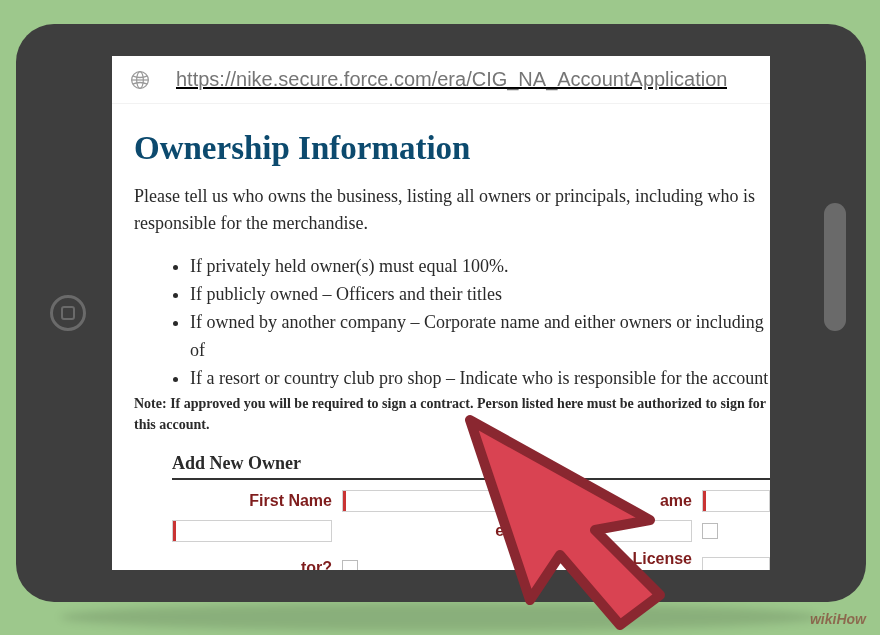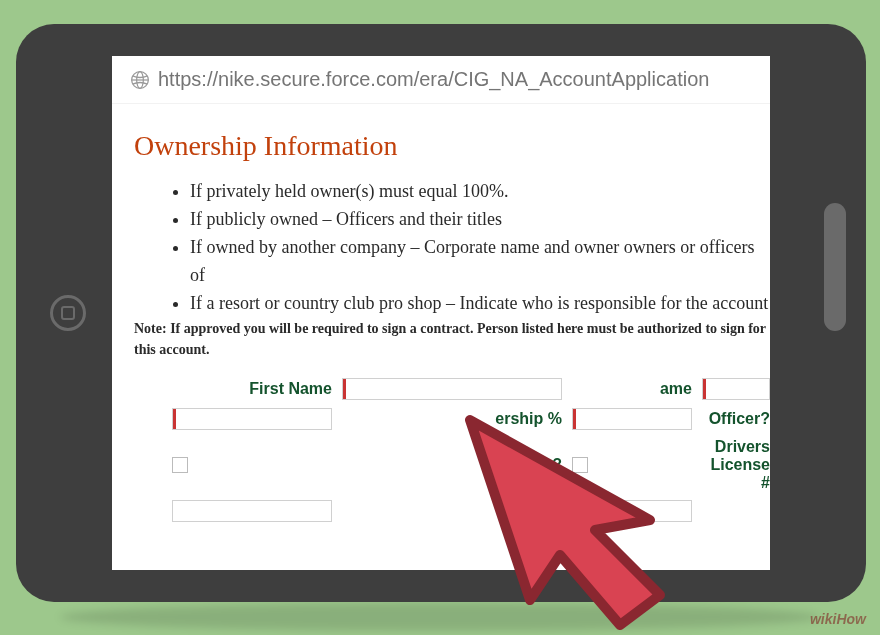--- a/index.html
+++ b/index.html
@@ -54,44 +54,45 @@
       width: 100%;
       height: 100%;
       background: #fff;
       overflow: hidden;
       position: relative;
     }
     .url-bar {
       display: flex;
       align-items: center;
       padding: 12px 18px;
-      gap: 8px;
+      gap: 26px;
       border-bottom: 1px solid rgba(0,0,0,0.05);
+      text-decoration: underline;
     }
     .globe-icon {
       width: 20px;
       height: 20px;
       flex-shrink: 0;
     }
     .url-text {
       font-family: Arial, sans-serif;
       font-size: 20px;
       color: #757575;
       white-space: nowrap;
       overflow: hidden;
     }
     .content {
       padding: 26px 0 0 22px;
       color: #2a2a2a;
     }
     .heading {
-      font-size: 28px;
-      font-weight: normal;
+      font-size: 33px;
+      font-weight: bold;
       margin-bottom: 16px;
-      color: #c2410c;
+      color: #0c4a6e;
     }
     .intro {
       font-size: 18px;
       line-height: 1.5;
       margin-bottom: 16px;
     }
     .owner-list {
       list-style: disc;
       padding-left: 56px;
       margin-bottom: 2px;
@@ -121,21 +122,21 @@
       grid-template-columns: 160px 220px 120px 1fr;
       row-gap: 8px;
       column-gap: 10px;
       align-items: center;
     }
     .label-cell {
       font-family: Arial, sans-serif;
       font-size: 16px;
       font-weight: bold;
       text-align: right;
-      color: #14532d;
+      color: #7f1d1d;
     }
     .input-cell {
       background: #fff;
       border: 1px solid #d0d0d0;
       height: 22px;
       position: relative;
     }
     .input-cell.required::before {
       content: "";
       position: absolute;
@@ -206,41 +207,42 @@
         <ellipse cx="12" cy="12" rx="4" ry="10"></ellipse>
         <line x1="2" y1="12" x2="22" y2="12"></line>
         <path d="M3 7 Q12 11 21 7"></path>
         <path d="M3 17 Q12 13 21 17"></path>
       </svg>
       <span class="url-text">https://nike.secure.force.com/era/CIG_NA_AccountApplication</span>
     </div>
 
     <div class="content">
       <h2 class="heading">Ownership Information</h2>
+      <p class="intro">Please tell us who owns the business, listing all owners or principals, including who is responsible for the merchandise.</p>
       <ul class="owner-list">
         <li>If privately held owner(s) must equal 100%.</li>
         <li>If publicly owned – Officers and their titles</li>
-        <li>If owned by another company – Corporate name and owner owners or officers of</li>
+        <li>If owned by another company – Corporate name and either owners or including of</li>
         <li>If a resort or country club pro shop – Indicate who is responsible for the account</li>
       </ul>
       <p class="note">Note: If approved you will be required to sign a contract. Person listed here must be authorized to sign for this account.</p>
 
       <div class="form-section">
+        <div class="form-heading">Add New Owner</div>
         <div class="form-grid">
 
           <div class="label-cell">First Name</div>
           <div class="input-cell required"></div>
           <div class="label-cell">ame</div>
           <div class="input-cell required"></div>
 
           <div class="input-cell required"></div>
           <div class="label-cell">ership %</div>
           <div class="input-cell required"></div>
 
-          <div class="label-cell">Officer?</div>
           <div class="checkbox-cell">
             <div class="checkbox-box"></div>
           </div>
           <div class="label-cell">tor?</div>
           <div class="checkbox-cell">
             <div class="checkbox-box"></div>
           </div>
 
           <div class="label-cell">Drivers License #</div>
           <div class="input-cell"></div>

